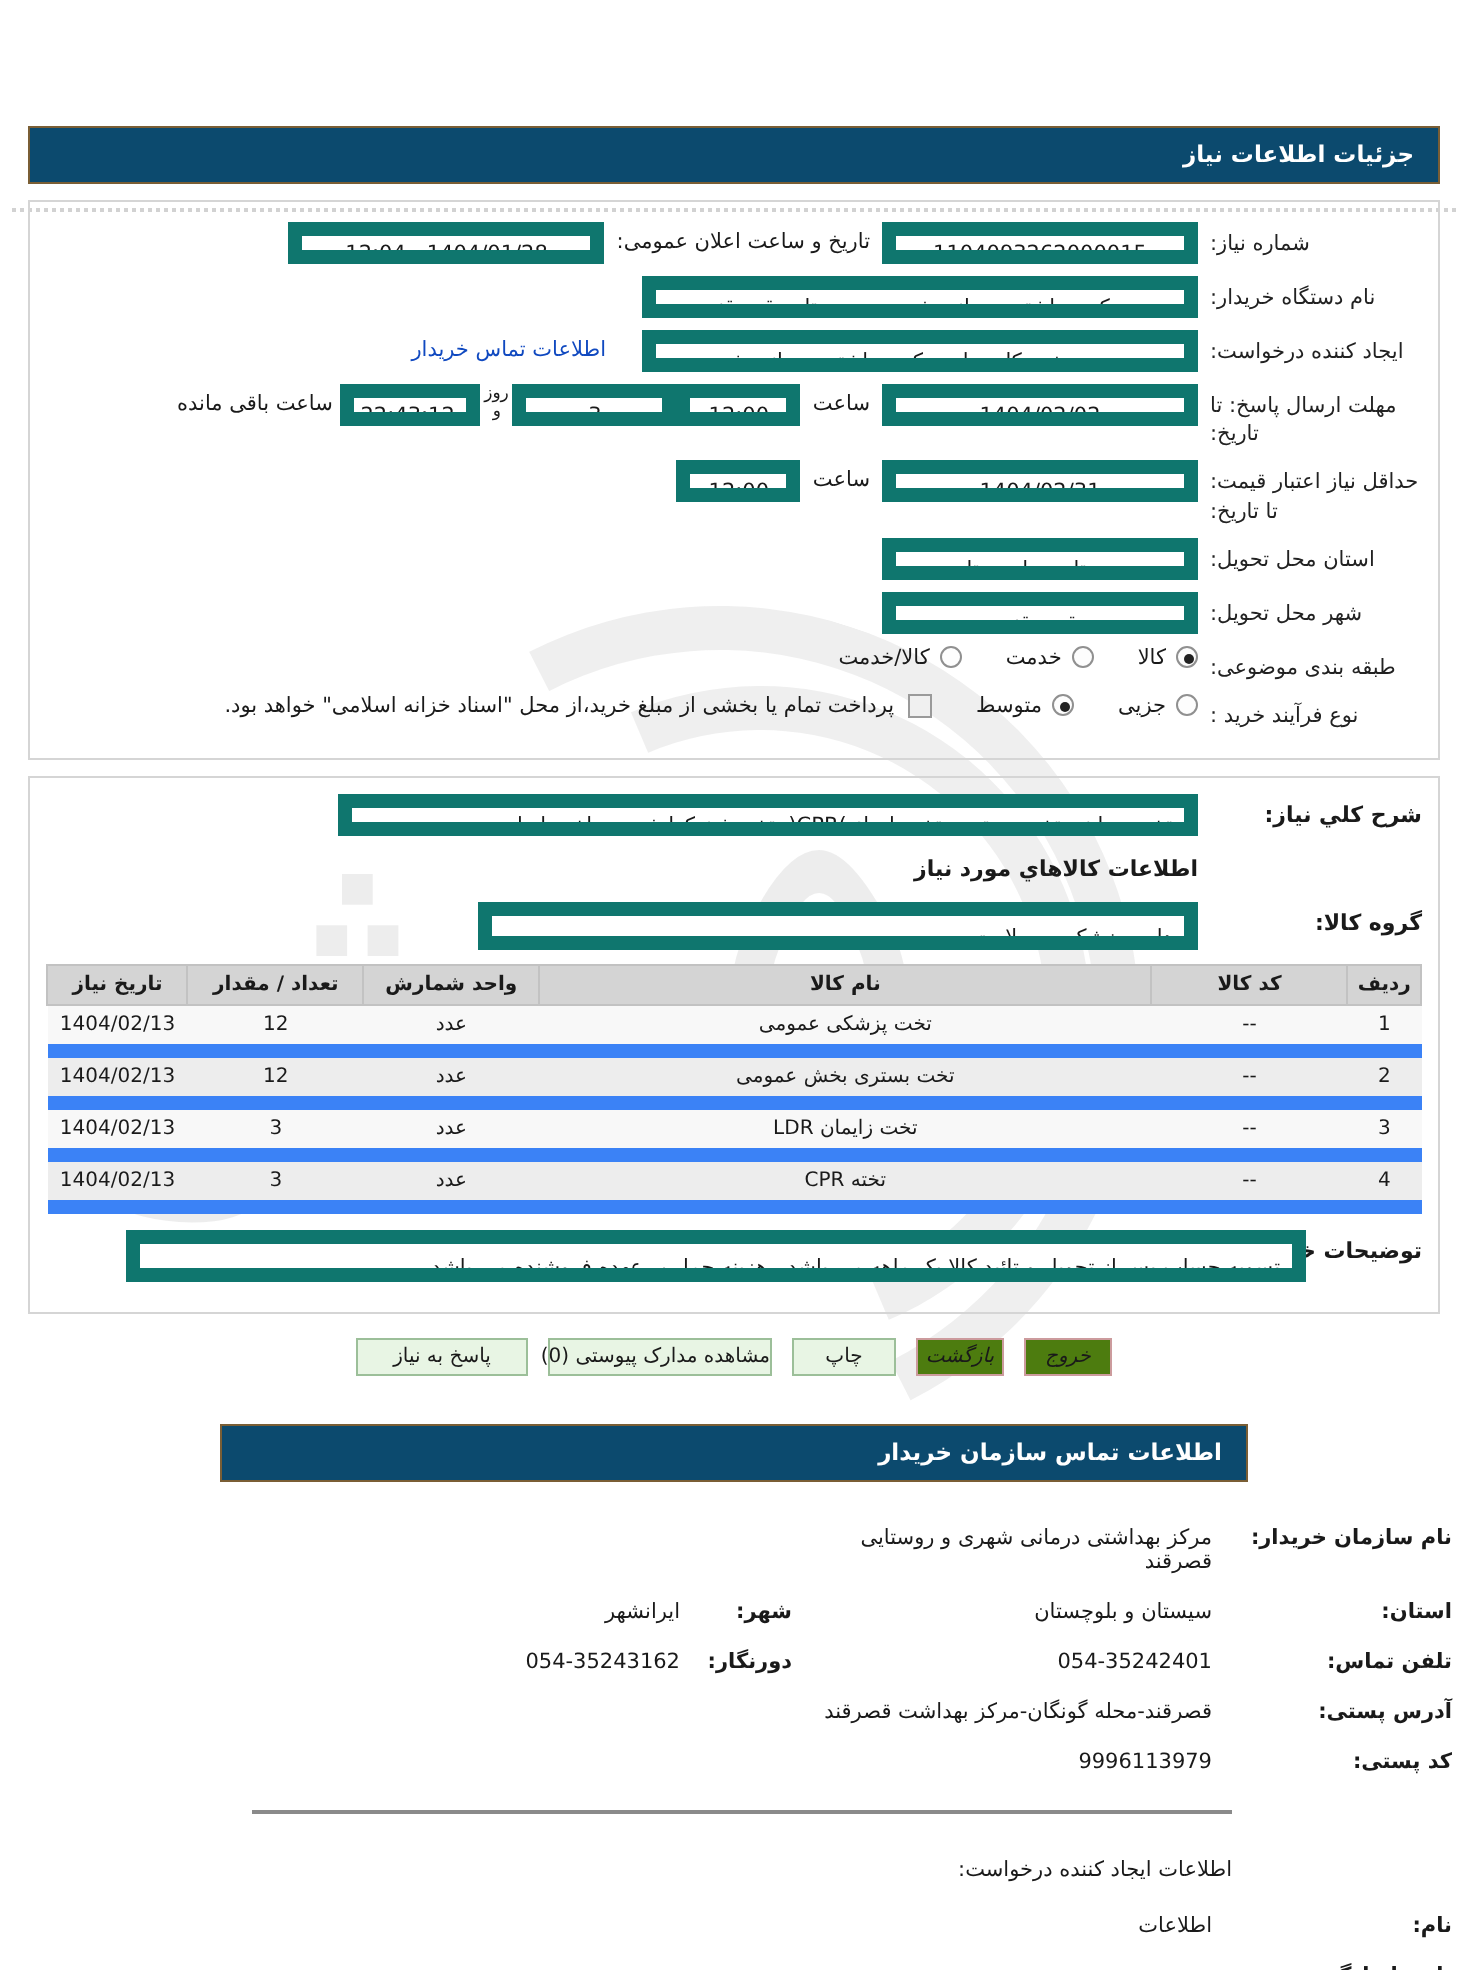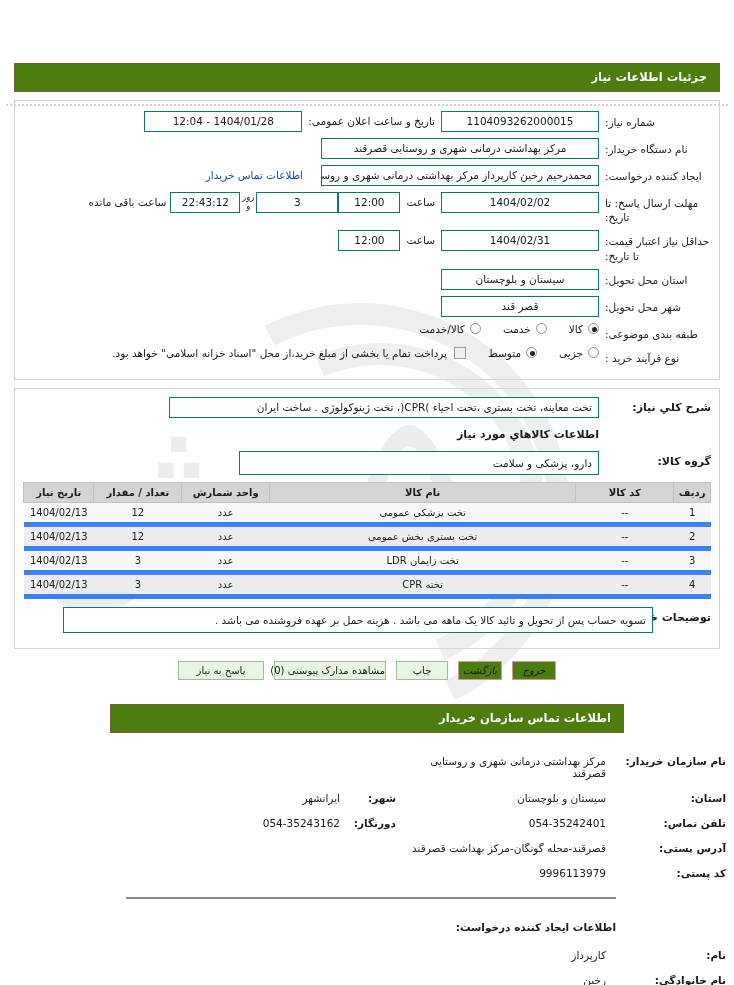--- a/index.html
+++ b/index.html
@@ -53,21 +53,21 @@
   .top-rule {
     position: absolute; left: 6px; top: 41px;
     width: 722px; height: 2px;
     border-top: 2px dotted #d2d2d2;
     z-index: 1;
   }
 
   
   .bar {
     position: relative; z-index: 2;
-    background: #4d7c0f;
+    background: #0c4a6e;
     color: #ffffff;
     font-weight: bold;
     font-size: 11.5px;
     padding: 6px 12px 7px 12px;
     border: 1px solid #7a5e35;
     text-align: right;
   }
   #title-bar { margin: 63px 14px 0 14px; }
   #contact-bar { margin: 0 110px 0 110px; }
 
@@ -91,21 +91,21 @@
   .lbl {
     width: 112px; flex: 0 0 112px;
     text-align: left;
     padding-top: 4px;
     padding-left: 6px;
     font-size: 10.5px;
     color: #222;
     line-height: 1.35;
   }
   .fld {
-    border: 1px solid #0f766e;
+    border: 7px solid #0f766e;
     background: #fff;
     height: 21px;
     line-height: 19px;
     padding: 0 6px;
     font-size: 10.5px;
     text-align: center;
     overflow: hidden;
     white-space: nowrap;
   }
   .fld.num { font-family: "DejaVu Sans", sans-serif; }
@@ -182,21 +182,21 @@
     position: relative; z-index: 2;
   }
   table.goods th {
     background: #d4d4d4;
     border: 1px solid #c2c2c2;
     font-size: 10px; font-weight: bold;
     padding: 4px 4px; color: #1a1a1a;
     text-align: center;
   }
   table.goods td {
-    border-bottom: 5px solid #3b82f6;
+    border-bottom: 7px solid #3b82f6;
     font-size: 10px; padding: 4px 4px;
     text-align: center; color: #1a1a1a;
   }
   table.goods tr.alt td { background: #ededed; }
   table.goods tr.plain td { background: #f8f8f8; }
 
   .c-radif { width: 36px; }
   .c-code  { width: 96px; }
   .c-name  { width: 300px; }
   .c-unit  { width: 86px; }
@@ -242,21 +242,21 @@
   .contact-inner { padding-right: 0; width: 620px; margin: 0 0 0 auto; padding-right: 8px; }
 
   .divider {
     width: 490px; height: 0;
     border-top: 2px solid #8a8a8a;
     margin: 18px 0 0 auto;
     margin-right: 118px;
     position: relative; z-index: 2;
   }
   .req-title {
-    font-weight: bold; font-size: 10.5px;
+    font-weight: normal; font-size: 10.5px;
     margin: 22px 118px 16px 0; text-align: right;
     position: relative; z-index: 2;
   }
 </style>
 </head>
 <body>
 
 <div class="page">
 
   <div class="watermark">
@@ -474,21 +474,21 @@
 
   <div class="divider"></div>
 
   <div class="req-title">اطلاعات ایجاد کننده درخواست:</div>
 
   <div class="contact-wrap" style="margin-top:0;">
     <div class="contact-inner">
 
       <div class="crow">
         <div class="clabel">نام:</div>
-        <div class="cval">کارپرداز</div>
+        <div class="cval">اطلاعات</div>
       </div>
 
       <div class="crow">
         <div class="clabel">نام خانوادگی:</div>
         <div class="cval">رخین</div>
       </div>
 
       <div class="crow">
         <div class="clabel">تلفن تماس:</div>
         <div class="cval">054-35242401</div>

